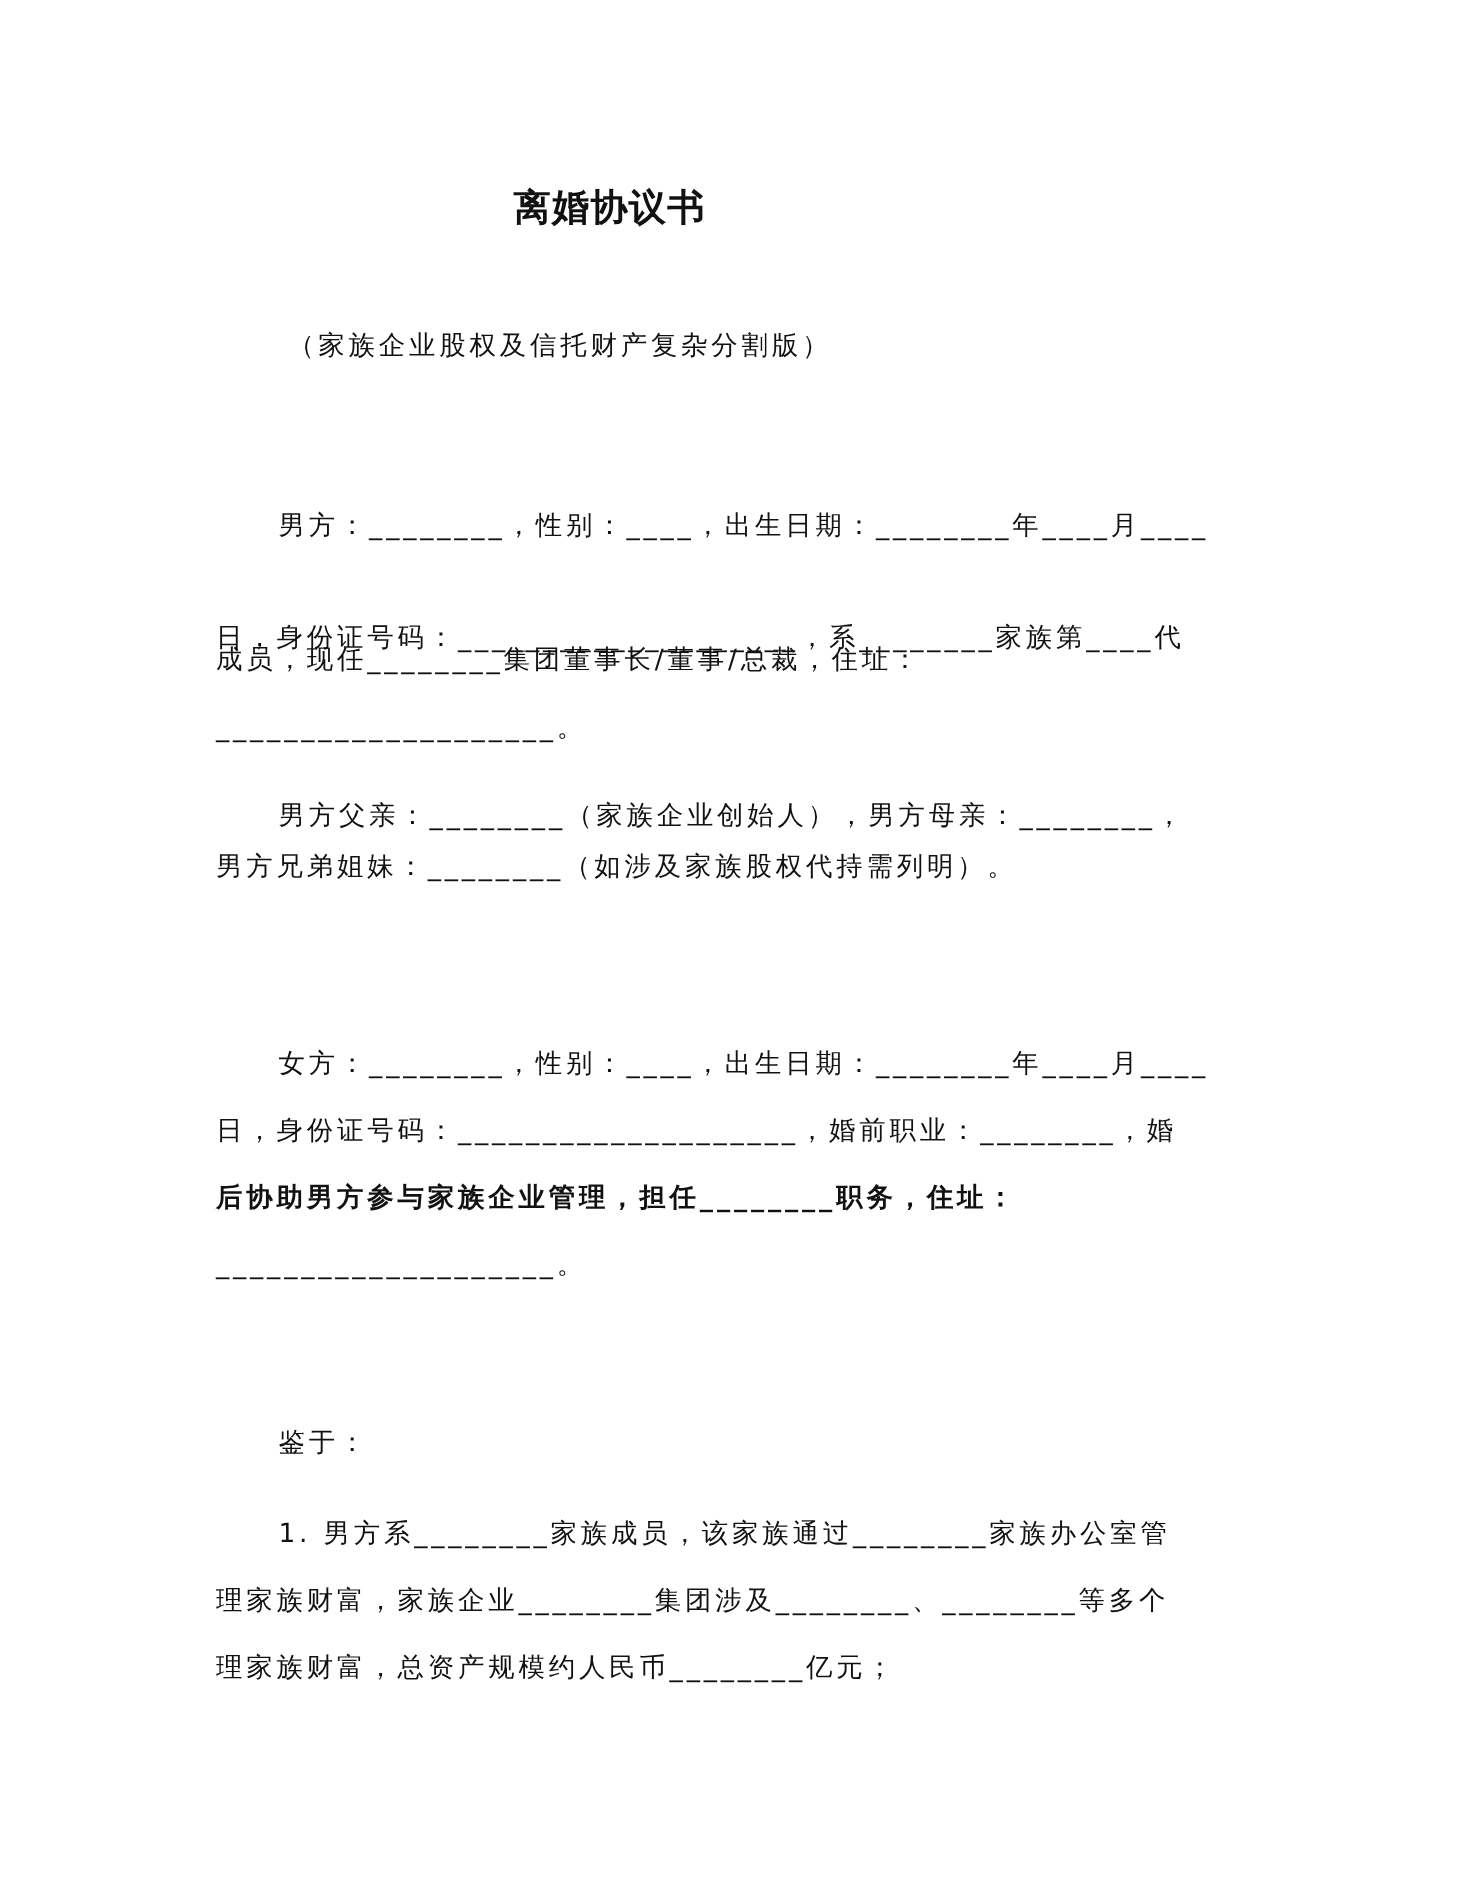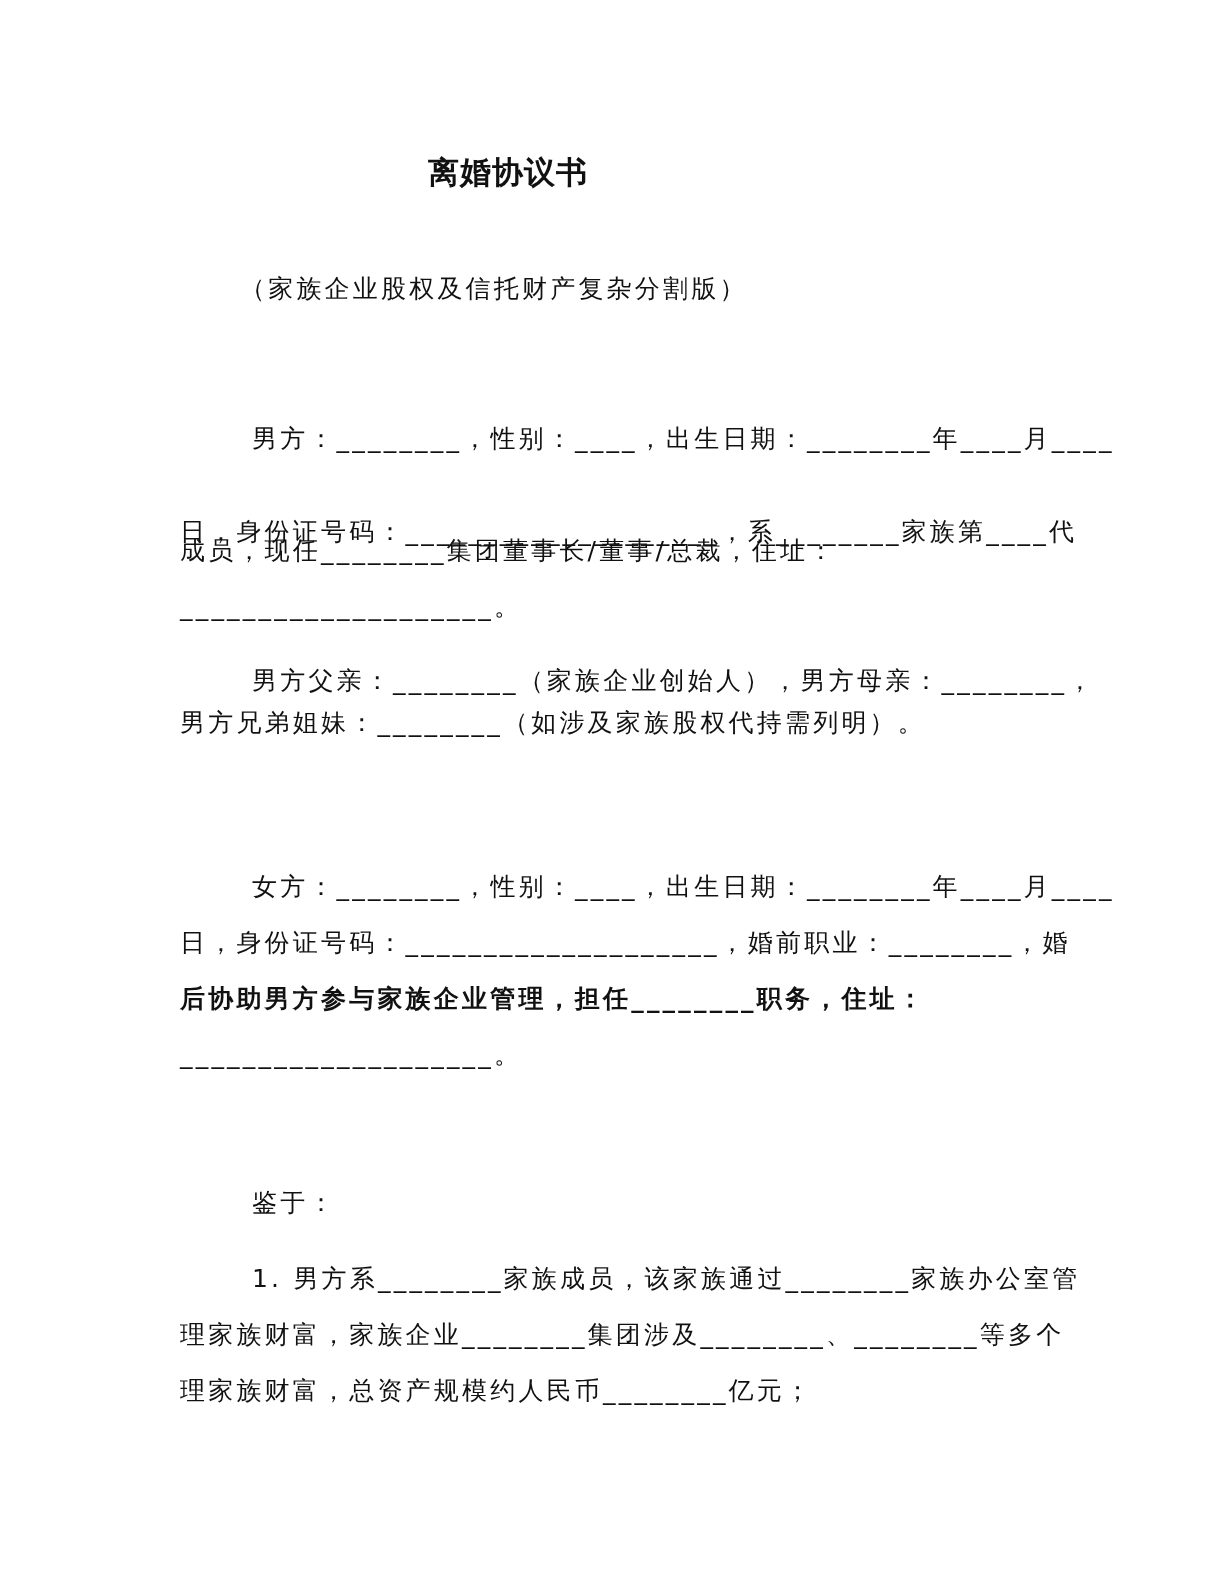--- a/index.html
+++ b/index.html
@@ -1,23 +1,23 @@
 <!DOCTYPE html>
 <html><head>
 <meta charset="utf-8">
 <style>
   html, body { margin: 0; padding: 0; background: #ffffff; }
   body { width: 1224px; height: 1584px; position: relative; overflow: hidden;
          font-family: "DejaVu Sans", "Liberation Sans", sans-serif; color: #111; }
   .title { position: absolute; top: 152px; left: 0; width: 1016px; text-align: center;
            font-family: "DejaVu Serif", "Liberation Serif", serif; font-weight: bold;
            font-size: 31px; letter-spacing: 1px; }
-  .line { position: absolute; left: 180px; font-size: 25px; white-space: pre;
+  .line { position: absolute; left: 180px; font-size: 22px; white-space: pre;
           letter-spacing: 3.2px; line-height: 30px; }
-  .indent { left: 232px; margin-left: 20px; }
+  .indent { left: 232px; }
   .sub { left: 240px; }
 </style>
 </head>
 <body>
 
 <div>
   <div class="title">离婚协议书</div>
 
   <div class="line sub" style="top:274px;">（家族企业股权及信托财产复杂分割版）</div>
 

